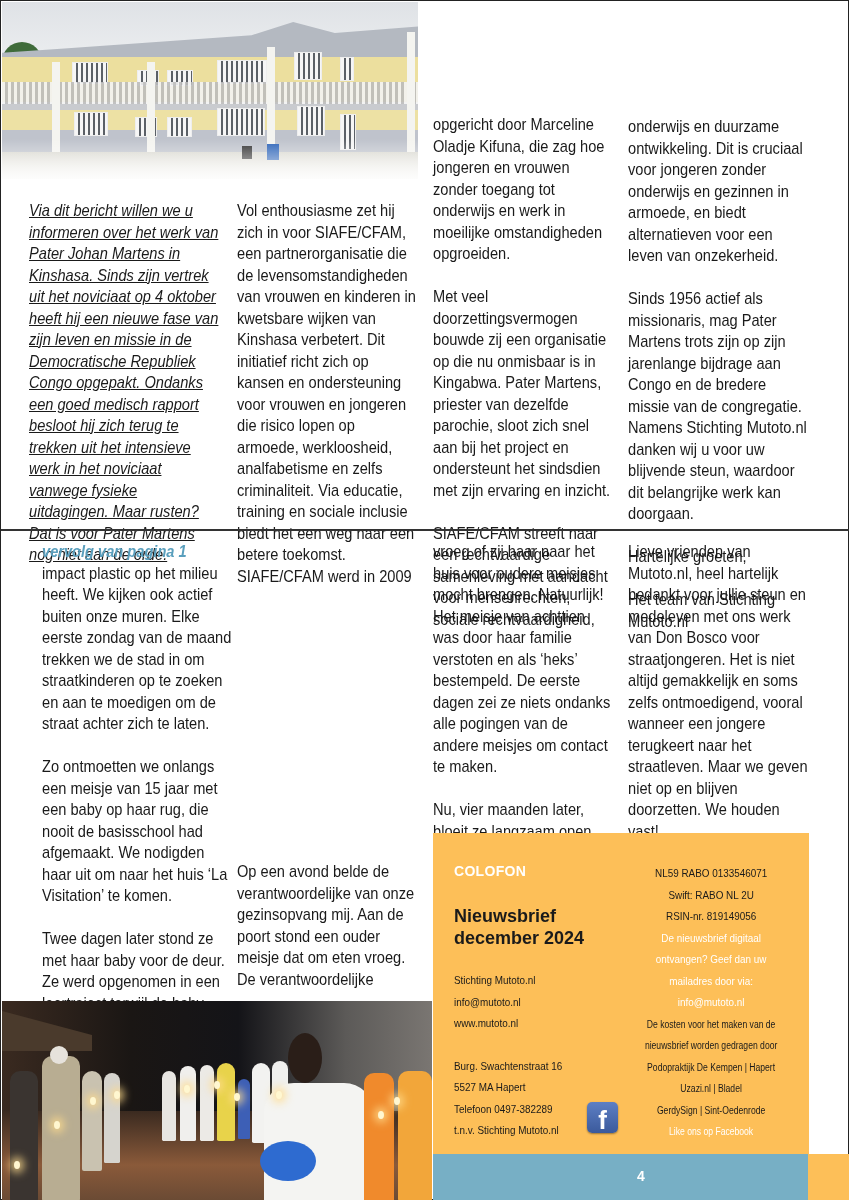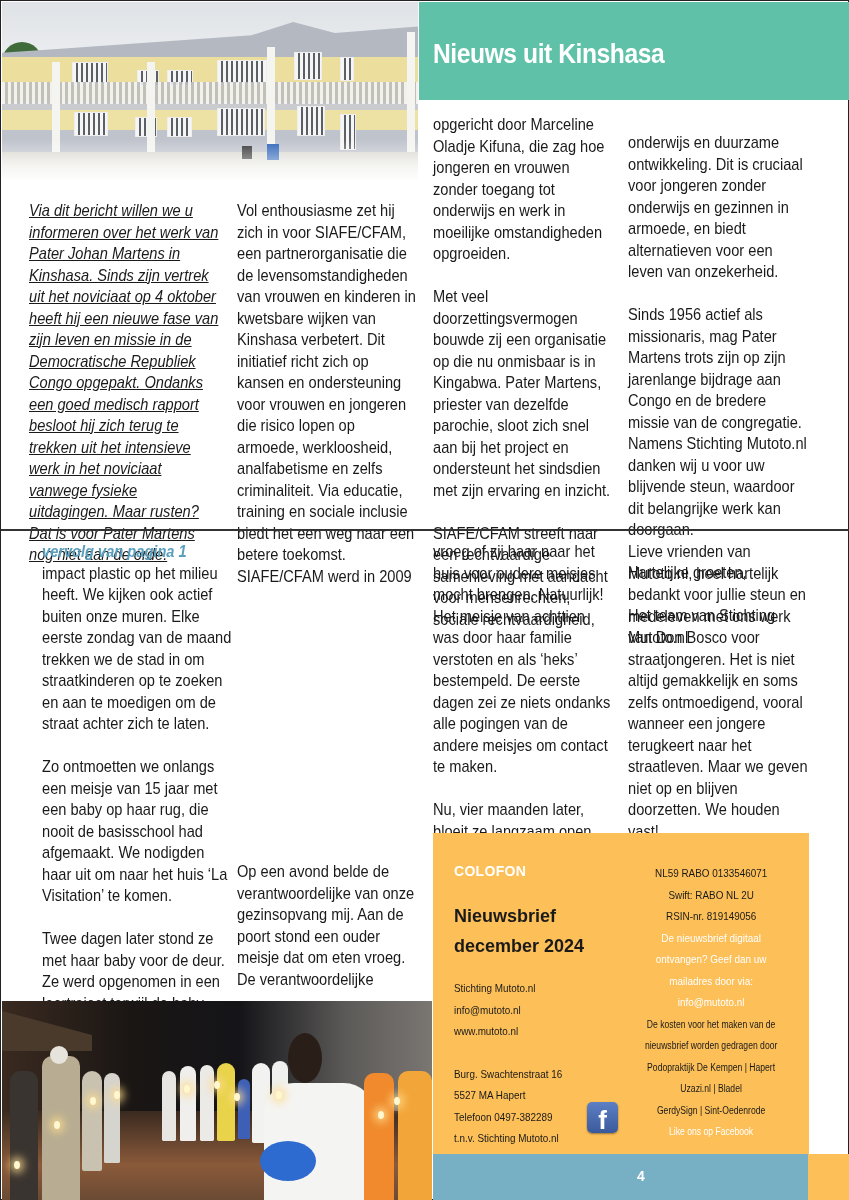--- a/index.html
+++ b/index.html
@@ -89,23 +89,20 @@
     <div class="col" style="left:50px;top:60px;height:92px;"></div>
     <div class="col" style="left:145px;top:60px;height:92px;"></div>
     <div class="col" style="left:265px;top:45px;height:107px;"></div>
     <div class="col" style="left:405px;top:30px;height:122px;"></div>
     <div class="ground"></div>
     <div style="position:absolute;left:240px;top:144px;width:10px;height:13px;background:#333;"></div>
     <div style="position:absolute;left:265px;top:142px;width:12px;height:16px;background:#2d64b8;"></div>
     <div class="fade"></div>
   </div>
 
-  <div class="header">
-    <h1>Nieuws uit Kinshasa</h1>
-  </div>
 
   <div class="col-text" style="left:28px; top:199px; width:190px;text-decoration:underline;">
     <div class="narrow italic">
       <p>Via dit bericht willen we u informeren over het werk van Pater Johan Martens in Kinshasa. Sinds zijn vertrek uit het noviciaat op 4 oktober heeft hij een nieuwe fase van zijn leven en missie in de Democratische Republiek Congo opgepakt. Ondanks een goed medisch rapport besloot hij zich terug te trekken uit het intensieve werk in het noviciaat vanwege fysieke uitdagingen. Maar rusten? Dat is voor Pater Martens nog niet aan de orde.</p>
     </div>
   </div>
 
   <div class="col-text" style="left:236px; top:199px; width:182px;">
     <div class="narrow">
       <p>Vol enthousiasme zet hij zich in voor SIAFE/CFAM, een partnerorganisatie die de levensomstandigheden van vrouwen en kinderen in kwetsbare wijken van Kinshasa verbetert. Dit initiatief richt zich op kansen en ondersteuning voor vrouwen en jongeren die risico lopen op armoede, werkloosheid, analfabetisme en zelfs criminaliteit. Via educatie, training en sociale inclusie biedt het een weg naar een betere toekomst. SIAFE/CFAM werd in 2009</p>
@@ -113,21 +110,21 @@
   </div>
 
   <div class="col-text" style="left:432px; top:113px; width:180px;">
     <div class="narrow">
       <p>opgericht door Marceline Oladje Kifuna, die zag hoe jongeren en vrouwen zonder toegang tot onderwijs en werk in moeilijke omstandigheden opgroeiden.</p>
       <p>Met veel doorzettingsvermogen bouwde zij een organisatie op die nu onmisbaar is in Kingabwa. Pater Martens, priester van dezelfde parochie, sloot zich snel aan bij het project en ondersteunt het sindsdien met zijn ervaring en inzicht.</p>
       <p>SIAFE/CFAM streeft naar een rechtvaardige samenleving met aandacht voor mensenrechten, sociale rechtvaardigheid,</p>
     </div>
   </div>
 
-  <div class="col-text" style="left:627px; top:131px; width:182px;">
+  <div class="col-text" style="left:627px; top:115px; width:182px;">
     <div class="narrow">
       <p>onderwijs en duurzame ontwikkeling. Dit is cruciaal voor jongeren zonder onderwijs en gezinnen in armoede, en biedt alternatieven voor een leven van onzekerheid.</p>
       <p>Sinds 1956 actief als missionaris, mag Pater Martens trots zijn op zijn jarenlange bijdrage aan Congo en de bredere missie van de congregatie. Namens Stichting Mutoto.nl danken wij u voor uw blijvende steun, waardoor dit belangrijke werk kan doorgaan.</p>
       <p>Hartelijke groeten,</p>
       <p>Het team van Stichting Mutoto.nl</p>
     </div>
   </div>
 
   <div class="divider"></div>
 
@@ -191,21 +188,21 @@
     <div class="candle" style="left:232px;top:92px;"></div>
     <div class="candle" style="left:274px;top:90px;"></div>
     <div class="candle" style="left:376px;top:110px;"></div>
     <div class="candle" style="left:392px;top:96px;"></div>
   </div>
 
   <div class="colofon">
     <div class="c1">
       <div class="col-title">COLOFON</div>
       <div class="col-nb">Nieuwsbrief</div>
-      <div class="col-nb" style="margin-top:8px;">december 2024</div>
+      <div class="col-nb" style="margin-top:0;">december 2024</div>
       <div class="gap"></div>
       <div class="col-line">Stichting Mutoto.nl</div>
       <div class="col-line">info@mutoto.nl</div>
       <div class="col-line">www.mutoto.nl</div>
       <div class="gap"></div>
       <div class="col-line">Burg. Swachtenstraat 16</div>
       <div class="col-line">5527 MA Hapert</div>
       <div class="col-line">Telefoon 0497-382289</div>
       <div class="col-line">t.n.v. Stichting Mutoto.nl</div>
     </div>

